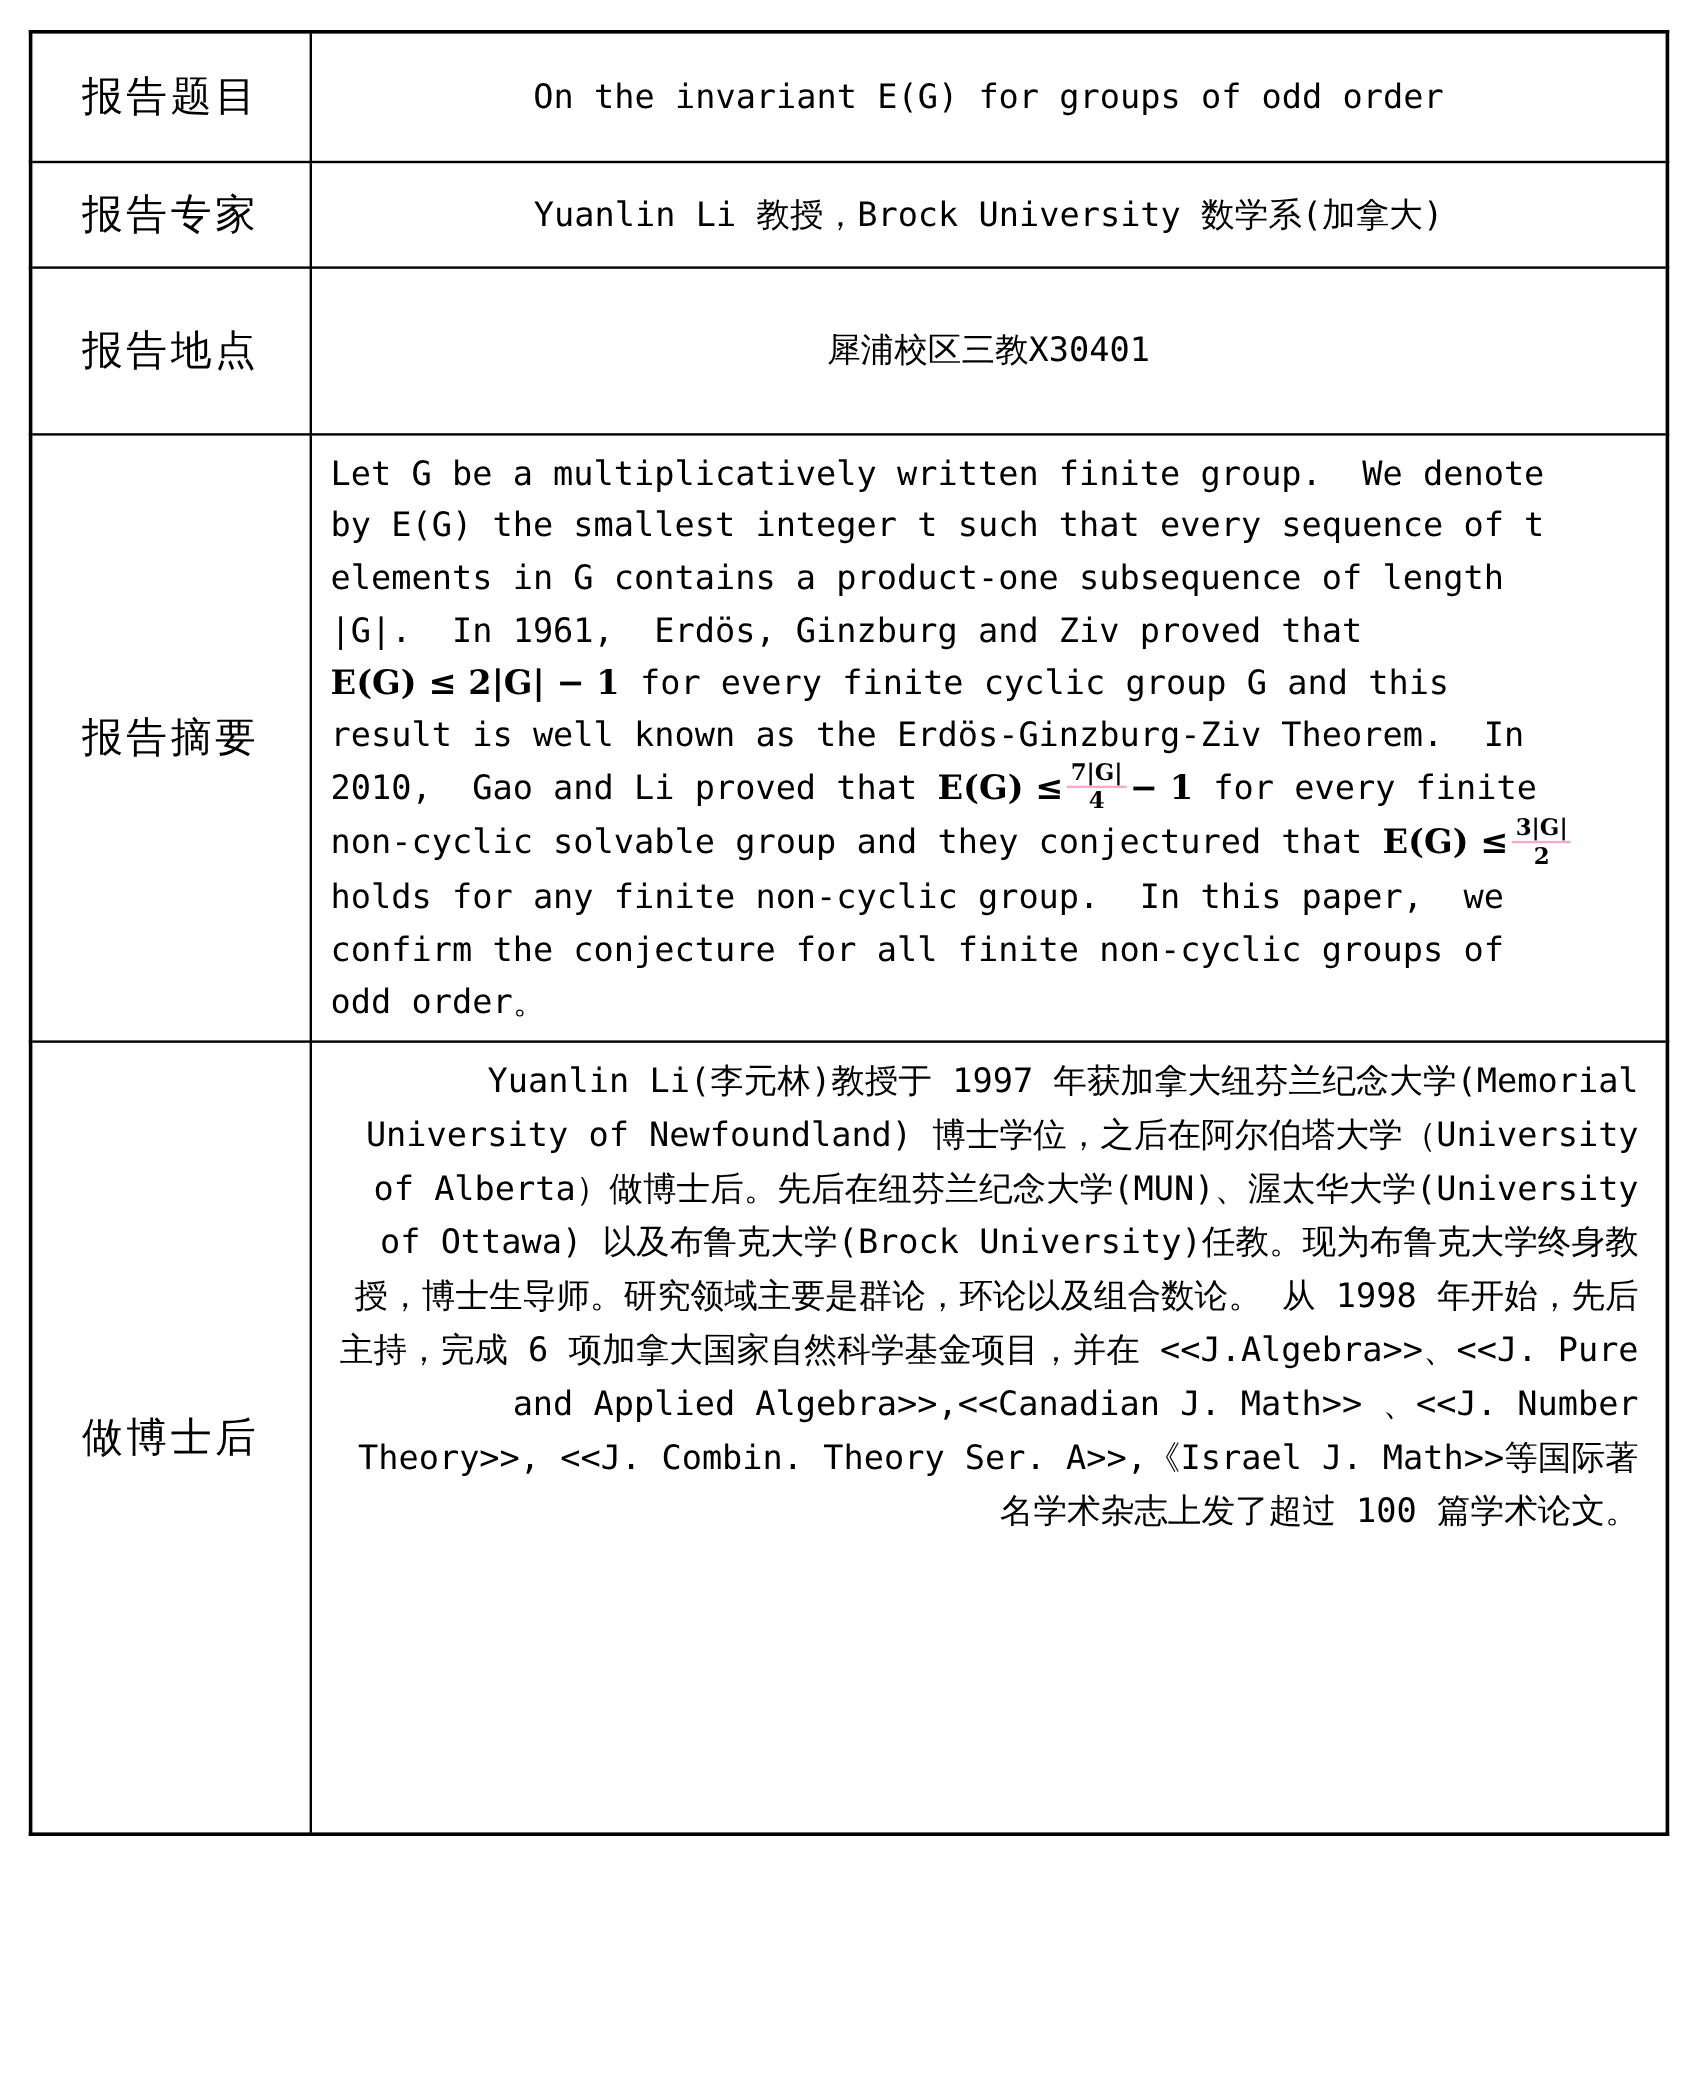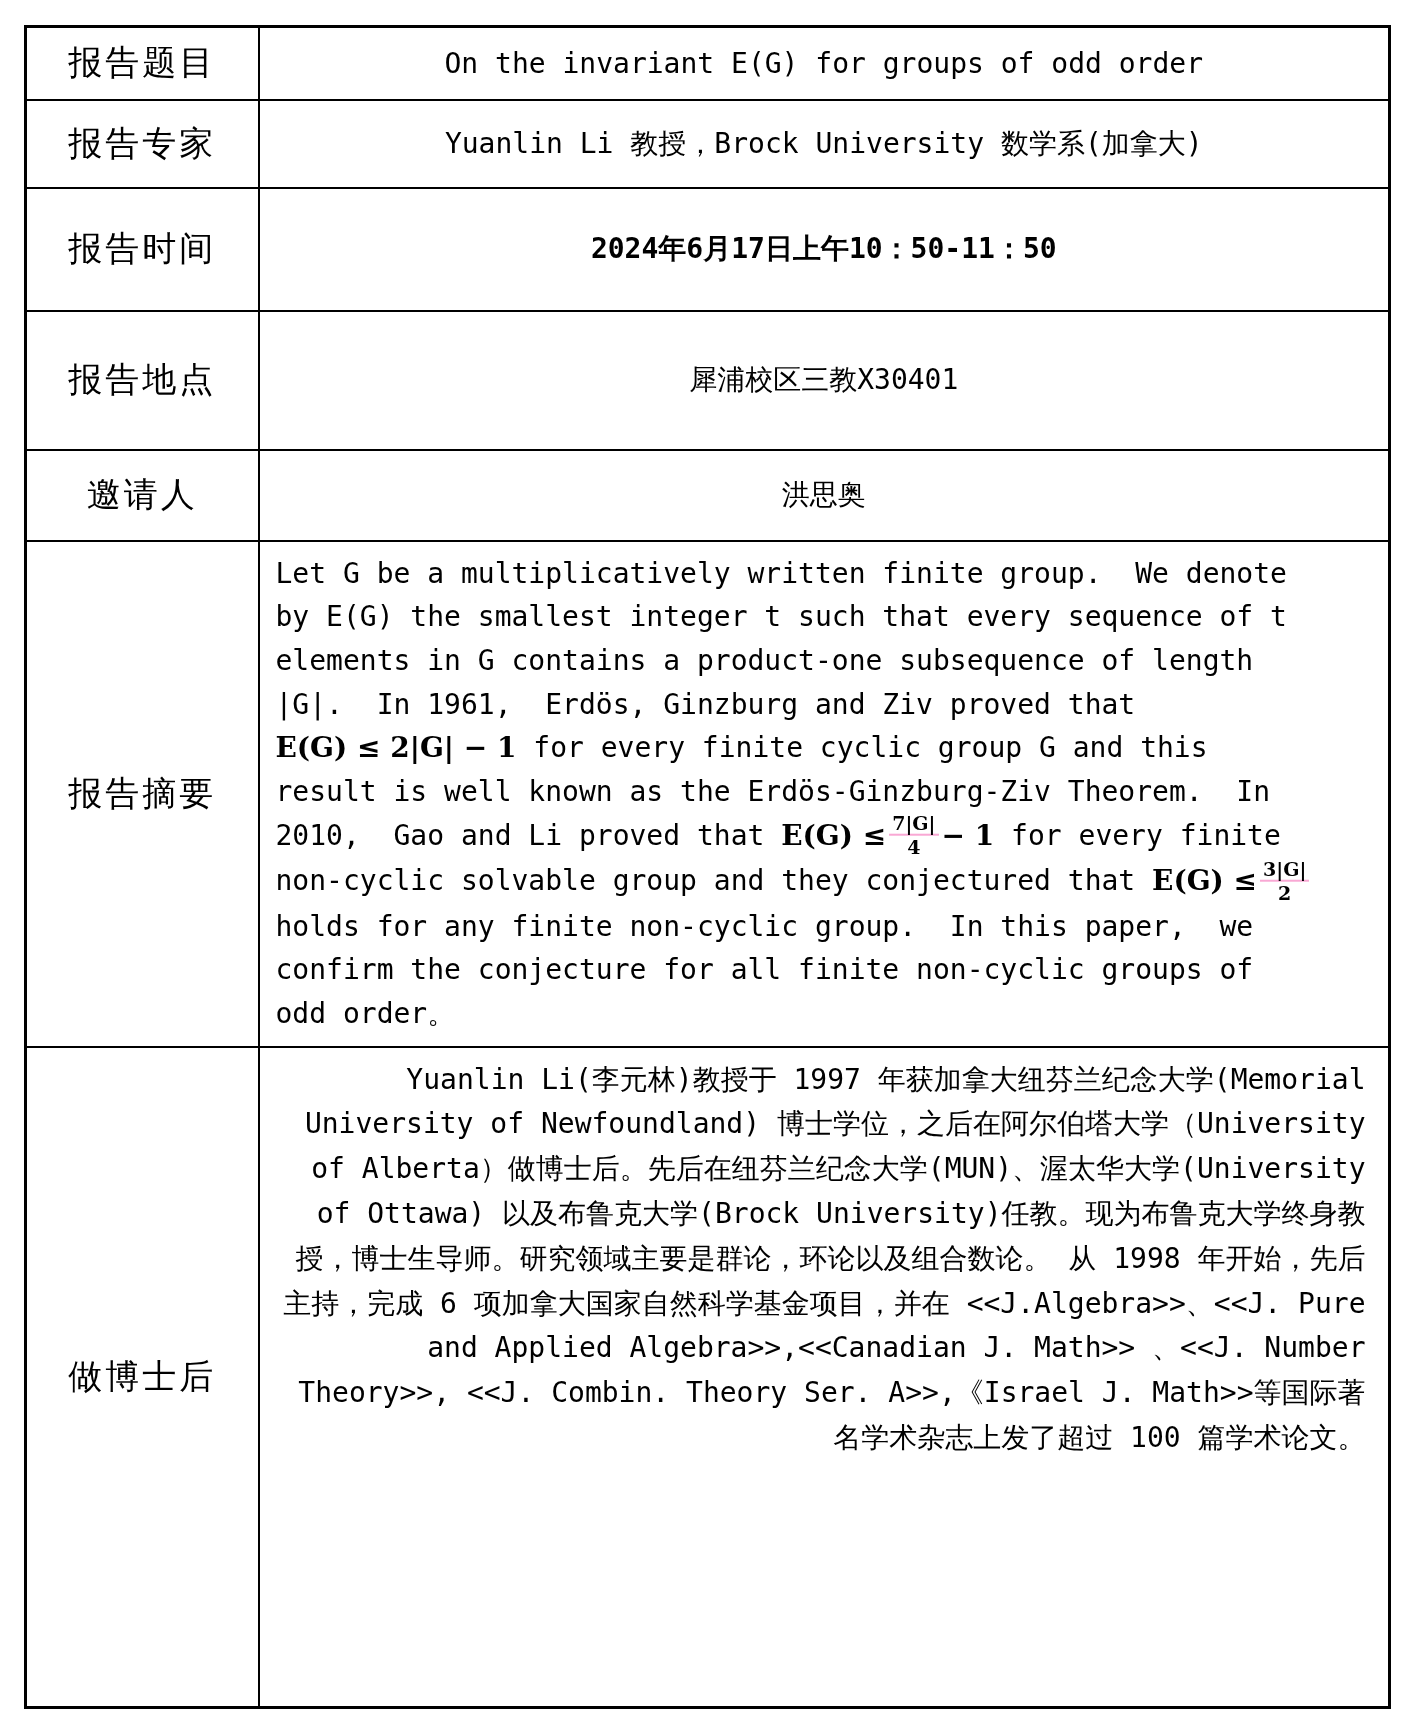--- a/index.html
+++ b/index.html
@@ -42,21 +42,21 @@
     font-family: "DejaVu Sans Mono", "Liberation Mono", monospace;
     font-size: 28px;
     text-align: center;
   }
   .value-bold { font-weight: bold; }
   .value-left {
     text-align: left;
     vertical-align: top;
     padding: 10px 14px 10px 16px;
   }
-  tr.r-title   { height: 73px;  }
+  tr.r-title   { height: 108px;  }
   tr.r-speaker { height: 88px;  }
   tr.r-time    { height: 123px; }
   tr.r-venue   { height: 139px; }
   tr.r-inviter { height: 91px;  }
   tr.r-abstract{ height: 492px; }
   tr.r-bio     { height: 661px; }
   .abstract-p {
     margin: 0;
     max-width: 1045px;
     line-height: 1.56;
@@ -107,34 +107,26 @@
       <tr class="r-title">
         <td class="label-cell">报告题目</td>
         <td class="value-cell">On the invariant E(G) for groups of odd order</td>
       </tr>
 
       <tr class="r-speaker">
         <td class="label-cell">报告专家</td>
         <td class="value-cell">Yuanlin Li 教授，Brock University 数学系(加拿大)</td>
       </tr>
 
-      <tr class="r-time">
-        <td class="label-cell">报告时间</td>
-        <td class="value-cell value-bold">2024年6月17日上午10：50-11：50</td>
-      </tr>
 
       <tr class="r-venue">
         <td class="label-cell">报告地点</td>
         <td class="value-cell">犀浦校区三教X30401</td>
       </tr>
 
-      <tr class="r-inviter">
-        <td class="label-cell">邀请人</td>
-        <td class="value-cell">洪思奥</td>
-      </tr>
 
       <tr class="r-abstract">
         <td class="label-cell">报告摘要</td>
         <td class="value-cell value-left">
           <p class="abstract-p"><span>Let G be a multiplicatively written finite group.  We denote by E(G) the smallest integer t such that every sequence of t elements in G contains a product-one subsequence of length |G|.  In 1961,  Erdös, Ginzburg and Ziv proved that </span><span class="math">E(G) ≤ 2|G| − 1</span><span> for every finite cyclic group G and this result is well known as the Erdös-Ginzburg-Ziv Theorem.  In 2010,  Gao and Li proved that </span><span class="math"><span>E(G) ≤</span><span class="frac"><span class="num">7|G|</span><span class="den">4</span></span><span>− 1</span></span><span> for every finite non-cyclic solvable group and they conjectured that </span><span class="math"><span>E(G) ≤</span><span class="frac"><span class="num">3|G|</span><span class="den">2</span></span></span><span> holds for any finite non-cyclic group.  In this paper,  we confirm the conjecture for all finite non-cyclic groups of odd order。</span></p>
         </td>
       </tr>
 
       <tr class="r-bio">
         <td class="label-cell">做博士后</td>

